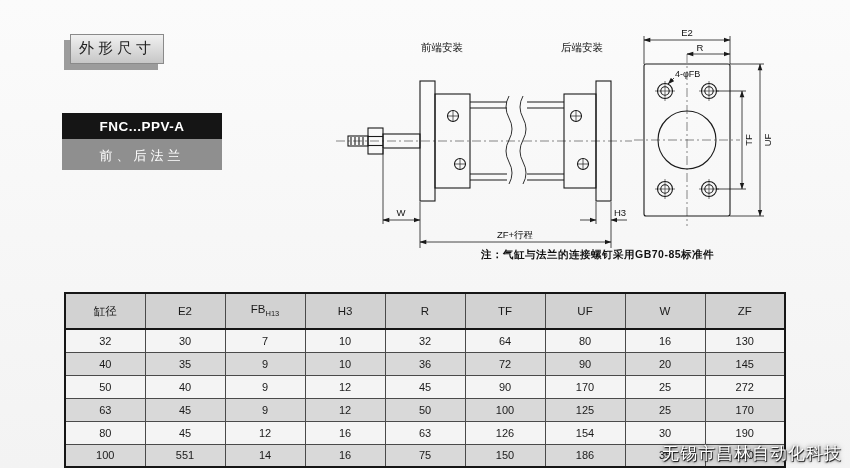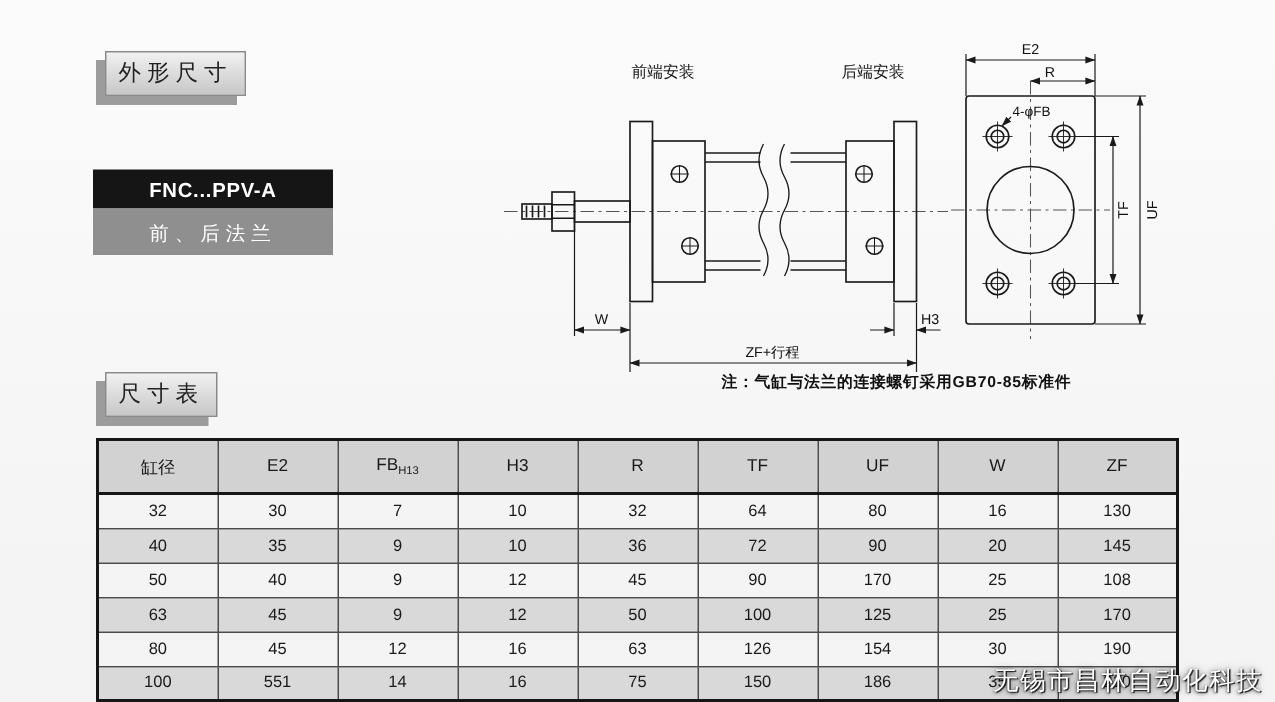--- a/index.html
+++ b/index.html
@@ -216,21 +216,20 @@
       <text x="57" y="12" font-size="9.5" text-anchor="middle">E2</text>
       <text x="70" y="27" font-size="9.5" text-anchor="middle">R</text>
       <text x="45" y="53" font-size="9" text-anchor="start">4-φFB</text>
       <text x="122" y="116" font-size="9.5" text-anchor="middle" transform="rotate(-90 122 116)">TF</text>
       <text x="141" y="116" font-size="9.5" text-anchor="middle" transform="rotate(-90 141 116)">UF</text>
     </g>
   </svg>
 
   <div class="note">注：气缸与法兰的连接螺钉采用GB70-85标准件</div>
 
-  <div class="badge table">尺寸表</div>
 
   <table class="dim-table">
     <thead>
       <tr>
           <th>缸径</th>
           <th>E2</th>
           <th>FB<sub>H13</sub></th>
           <th>H3</th>
           <th>R</th>
           <th>TF</th>
@@ -264,21 +263,21 @@
         </tr>
         <tr>
           <td>50</td>
           <td>40</td>
           <td>9</td>
           <td>12</td>
           <td>45</td>
           <td>90</td>
           <td>170</td>
           <td>25</td>
-          <td>108</td>
+          <td>272</td>
         </tr>
         <tr class="alt">
           <td>63</td>
           <td>45</td>
           <td>9</td>
           <td>12</td>
           <td>50</td>
           <td>100</td>
           <td>125</td>
           <td>25</td>

